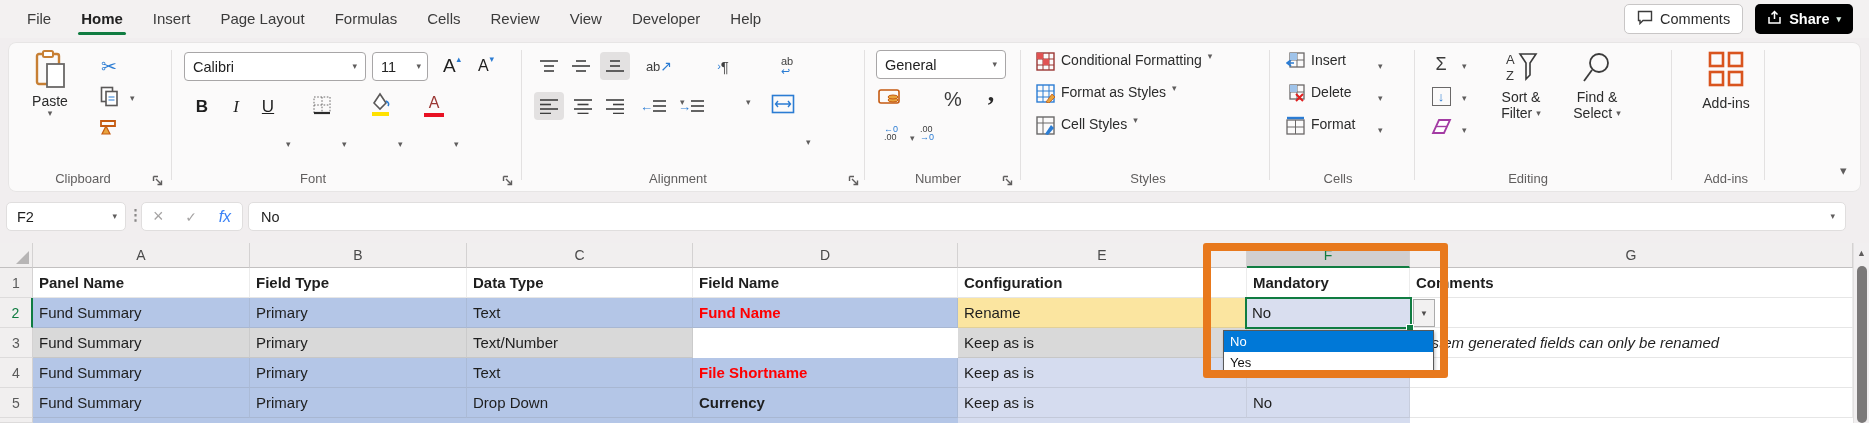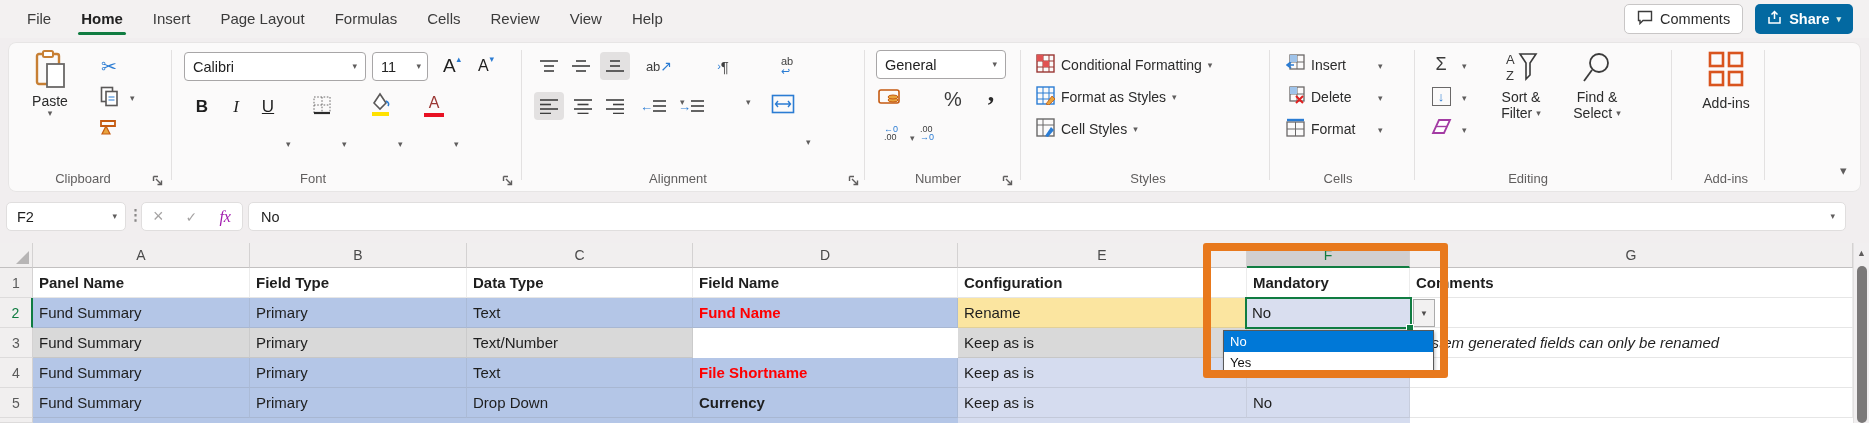--- a/index.html
+++ b/index.html
@@ -8,36 +8,36 @@
   .abs { position:absolute; }
   #app { position:relative; width:1869px; height:423px; background:#f1eeef; }
 
   
   #tabbar { position:absolute; top:0; left:0; width:1869px; height:38px; background:#f3f1f1; display:flex; align-items:center; }
   .tab { position:relative; height:38px; line-height:38px; padding:0 15px; font-size:15px; color:#3b3b3b; cursor:default; }
   .tab.active { font-weight:700; color:#222; }
   .tab.active::after { content:""; position:absolute; left:12px; right:12px; bottom:3px; height:3px; background:#107C41; border-radius:2px; }
   #tab-right { margin-left:auto; display:flex; align-items:center; gap:12px; padding-right:16px; }
   #comments-btn { display:flex; align-items:center; gap:7px; height:30px; padding:0 12px; background:#fff; border:1px solid #c8c6c6; border-radius:5px; font-size:14.5px; color:#2b2b2b; }
-  #share-btn { display:flex; align-items:center; gap:7px; height:30px; padding:0 12px; background:#0369a1; border-radius:5px; color:#fff; font-size:14.5px; font-weight:600; }
+  #share-btn { display:flex; align-items:center; gap:7px; height:30px; padding:0 12px; background:#000000; border-radius:5px; color:#fff; font-size:14.5px; font-weight:600; }
 
   
   #ribbon { position:absolute; top:38px; left:0; width:1869px; height:158px; background:#f1eeef; }
   #ribbon-panel { position:absolute; top:4px; left:8px; width:1853px; height:150px; background:#fbfafa; border-radius:8px; box-shadow:0 0 0 1px #e7e5e5 inset; }
   .gdiv { position:absolute; top:8px; height:130px; width:1px; background:#e3e1e1; }
   .glabel { position:absolute; top:128px; height:18px; line-height:18px; font-size:13px; color:#605e5e; text-align:center; }
   .launcher { position:absolute; top:130px; }
   .chev { font-size:9px; color:#5f5d5d; line-height:1; }
   .ribtxt { font-size:14px; color:#2b2b2b; }
   .combo { position:absolute; background:#fff; border:1px solid #a8a6a7; border-radius:4px; display:flex; align-items:center; font-size:14.5px; color:#222; }
   .combo .cv { flex:1; padding-left:8px; }
   .iconbtn { position:absolute; display:flex; align-items:center; justify-content:center; }
   .selbg { background:#e3e1e1; border-radius:4px; }
   .blue { color:#2b7cd3; }
-  .stackbtn { position:absolute; display:flex; align-items:center; gap:6px; font-size:14px; color:#2b2b2b; }
+  .stackbtn { position:absolute; display:flex; align-items:flex-start; gap:6px; font-size:14px; color:#2b2b2b; }
   .bigbtn { position:absolute; display:flex; flex-direction:column; align-items:center; font-size:14px; color:#2b2b2b; }
   .lines-ic line { stroke:#3f3f3f; stroke-width:1.6; }
   .tinystack { display:flex; flex-direction:column; line-height:8px; font-size:9px; color:#3f3f3f; text-align:left; }
 
   
   #fbar { position:absolute; top:196px; left:0; width:1869px; height:47px; background:#f1eeef; }
   #namebox { position:absolute; left:6px; top:6px; width:120px; height:29px; background:#fff; border:1px solid #e0dede; border-radius:5px; display:flex; align-items:center; font-size:14.5px; }
   #fx-group { position:absolute; left:141px; top:6px; width:102px; height:29px; background:#fff; border:1px solid #e0dede; border-radius:5px; display:flex; align-items:center; justify-content:space-around; }
   #formula-input { position:absolute; left:248px; top:6px; width:1598px; height:29px; background:#fff; border:1px solid #e0dede; border-radius:5px; display:flex; align-items:center; font-size:14.5px; }
 
@@ -62,20 +62,21 @@
 
   <div id="tabbar">
     <div class="tab" style="margin-left:12px">File</div>
     <div class="tab active">Home</div>
     <div class="tab">Insert</div>
     <div class="tab">Page Layout</div>
     <div class="tab">Formulas</div>
     <div class="tab">Cells</div>
     <div class="tab">Review</div>
     <div class="tab">View</div>
+    <div class="tab">Developer</div>
     <div class="tab">Help</div>
     <div id="tab-right">
       <div id="comments-btn">
         <span><svg width="16" height="15" viewBox="0 0 16 15">
               <path d="M1.5 1.5 h13 v9 h-8.5 l-3 3 v-3 h-1.5 z" fill="none" stroke="#3b3b3b" stroke-width="1.4"></path>
             </svg></span>
         <span>Comments</span>
       </div>
       <div id="share-btn">
         <span><svg width="15" height="15" viewBox="0 0 15 15">
@@ -429,21 +430,21 @@
 
   <div id="fbar">
     <div id="namebox">
       <span style="padding-left:10px;flex:1">F2</span>
       <span class="chev" style="padding-right:8px">▾</span>
     </div>
     <span class="abs" style="left:128px;top:10px;color:#8a8888;font-size:15px;font-weight:700">⋮</span>
     <div id="fx-group">
       <span style="color:#a5a3a3;font-size:18px">×</span>
       <span style="color:#a5a3a3;font-size:14px">✓</span>
-      <span style="font-family:Liberation Serif, serif;font-style:italic;font-size:16px;color:#a21caf">fx</span>
+      <span style="font-family:Liberation Sans, sans-serif;font-style:italic;font-size:16px;color:#3b82f6">fx</span>
     </div>
     <div id="formula-input">
       <span style="padding-left:12px;flex:1">No</span>
       <span class="chev" style="padding-right:10px">▾</span>
     </div>
   </div>
 
   <div id="grid">
 
     <div class="hcell" style="left:0;width:33px">

